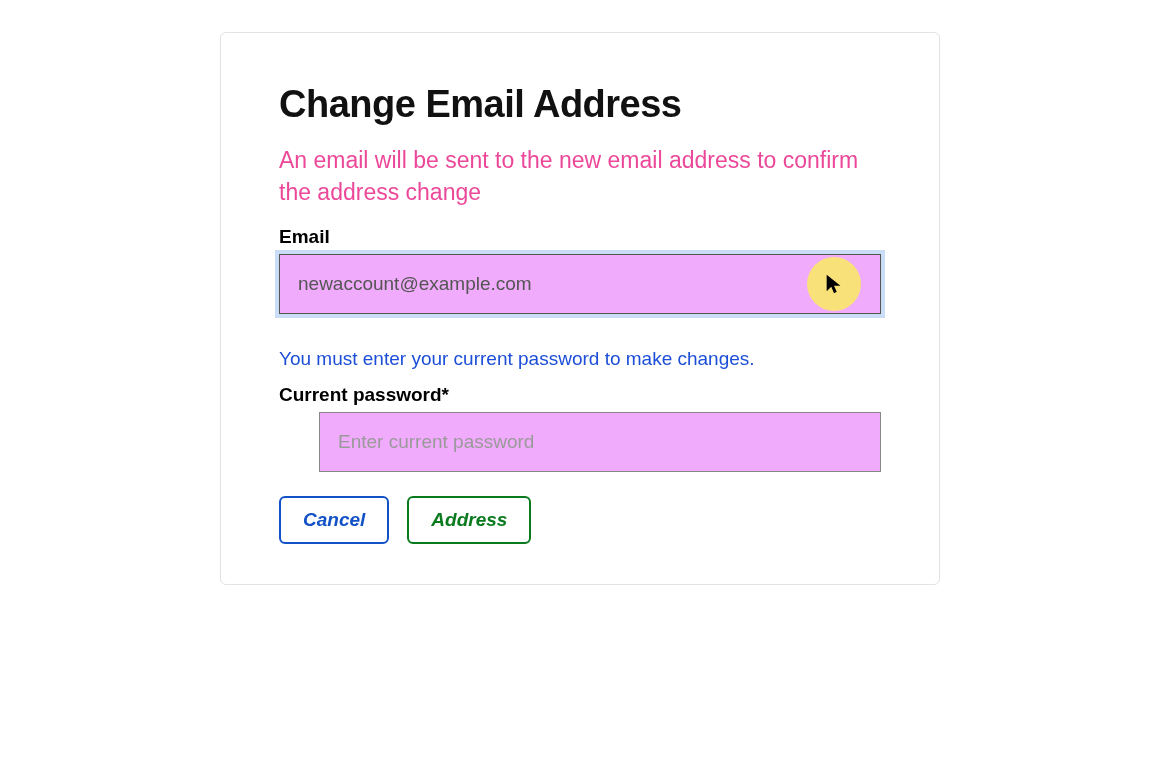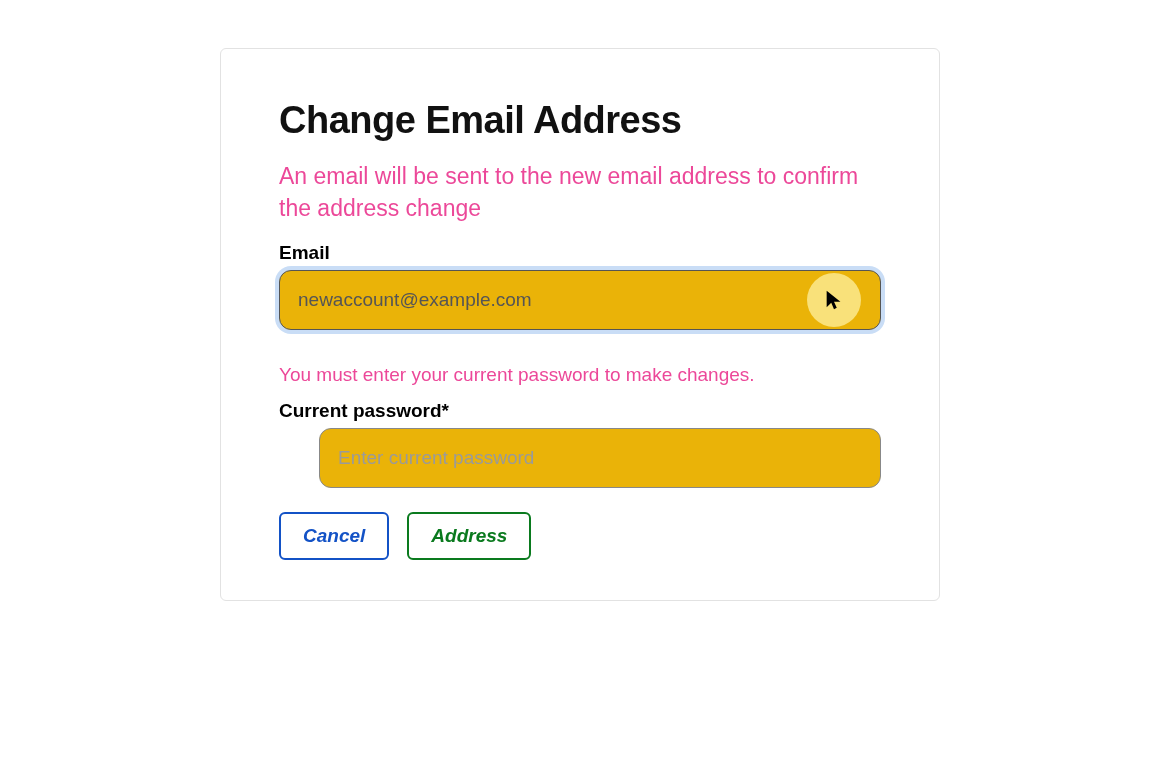--- a/index.html
+++ b/index.html
@@ -10,21 +10,21 @@
     body {
       font-family: -apple-system, BlinkMacSystemFont, "Segoe UI", Arial, sans-serif;
       background: #fff;
       width: 1160px;
       height: 773px;
       position: relative;
     }
     .card {
       position: absolute;
       left: 220px;
-      top: 48px;
+      top: 32px;
       width: 720px;
       border: 1px solid #e2e2e2;
       border-radius: 6px;
       padding: 50px 58px 40px 58px;
       background: #fff;
     }
     .page-title {
       font-size: 38px;
       font-weight: 700;
       color: #111;
@@ -44,23 +44,23 @@
       margin-bottom: 6px;
       display: block;
     }
     .text-input {
       width: 100%;
       height: 60px;
       font-size: 19px;
       color: #555;
       padding: 0 18px;
       border: 1px solid #888;
-      border-radius: 12px;
+      border-radius: 0;
       outline: none;
-      background: #eab308;
+      background: #f0abfc;
     }
     .text-input::placeholder {
       color: #9a9a9a;
     }
     .email-group {
       position: relative;
       margin-bottom: 34px;
     }
     .email-input {
       border: 1px solid #555;
@@ -80,21 +80,21 @@
       justify-content: center;
       pointer-events: none;
     }
     .cursor-indicator svg {
       width: 22px;
       height: 22px;
       fill: #000;
     }
     .password-note {
       font-size: 19px;
-      color: #ec4899;
+      color: #1d4ed8;
       margin-bottom: 14px;
     }
     .password-group {
       margin-bottom: 24px;
       padding-left: 40px;
     }
     .button-row {
       display: flex;
       gap: 18px;
     }

